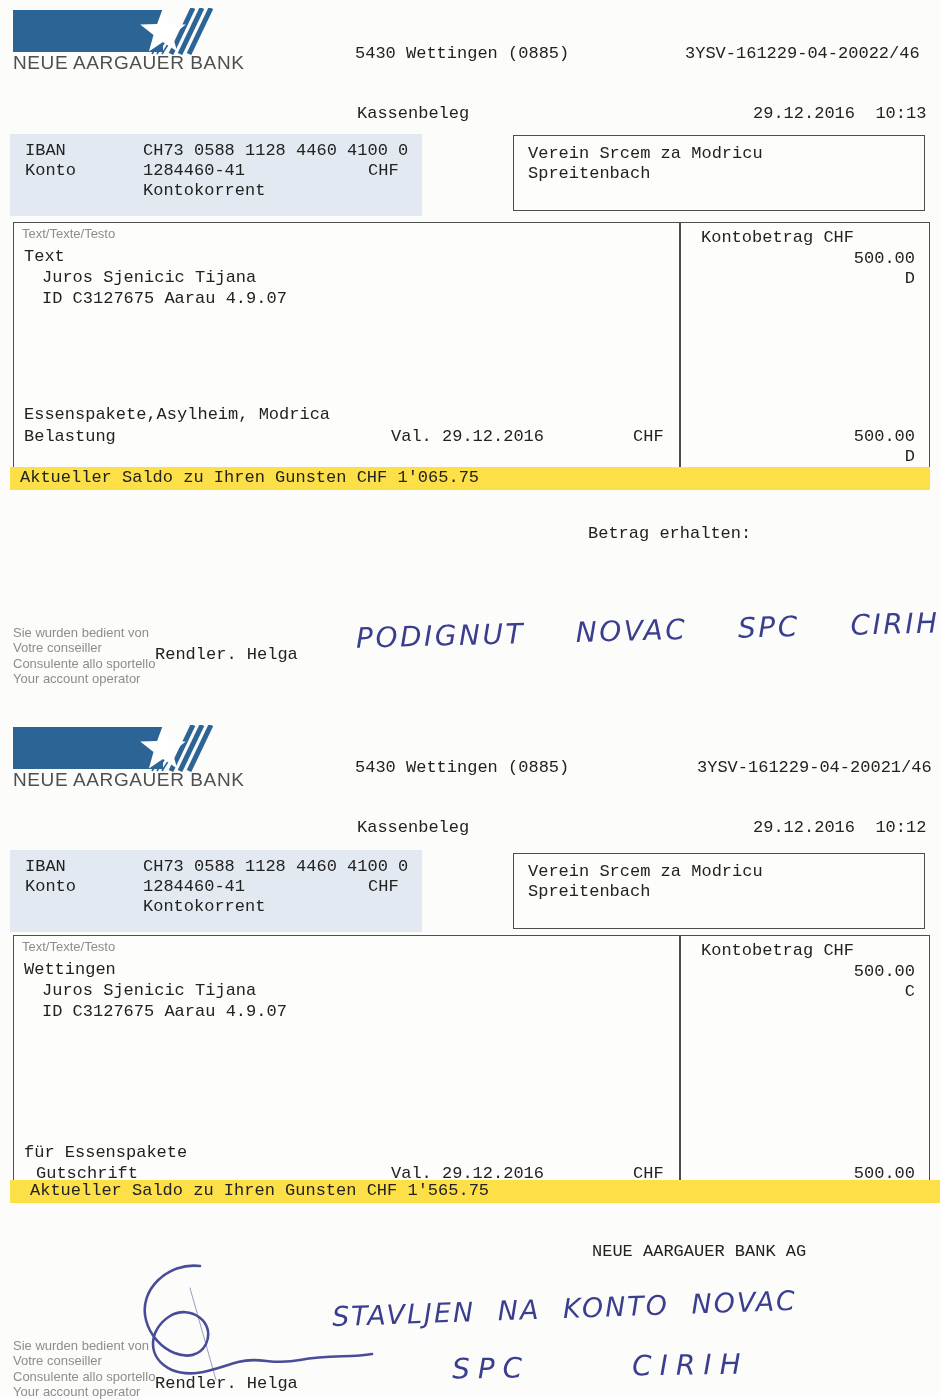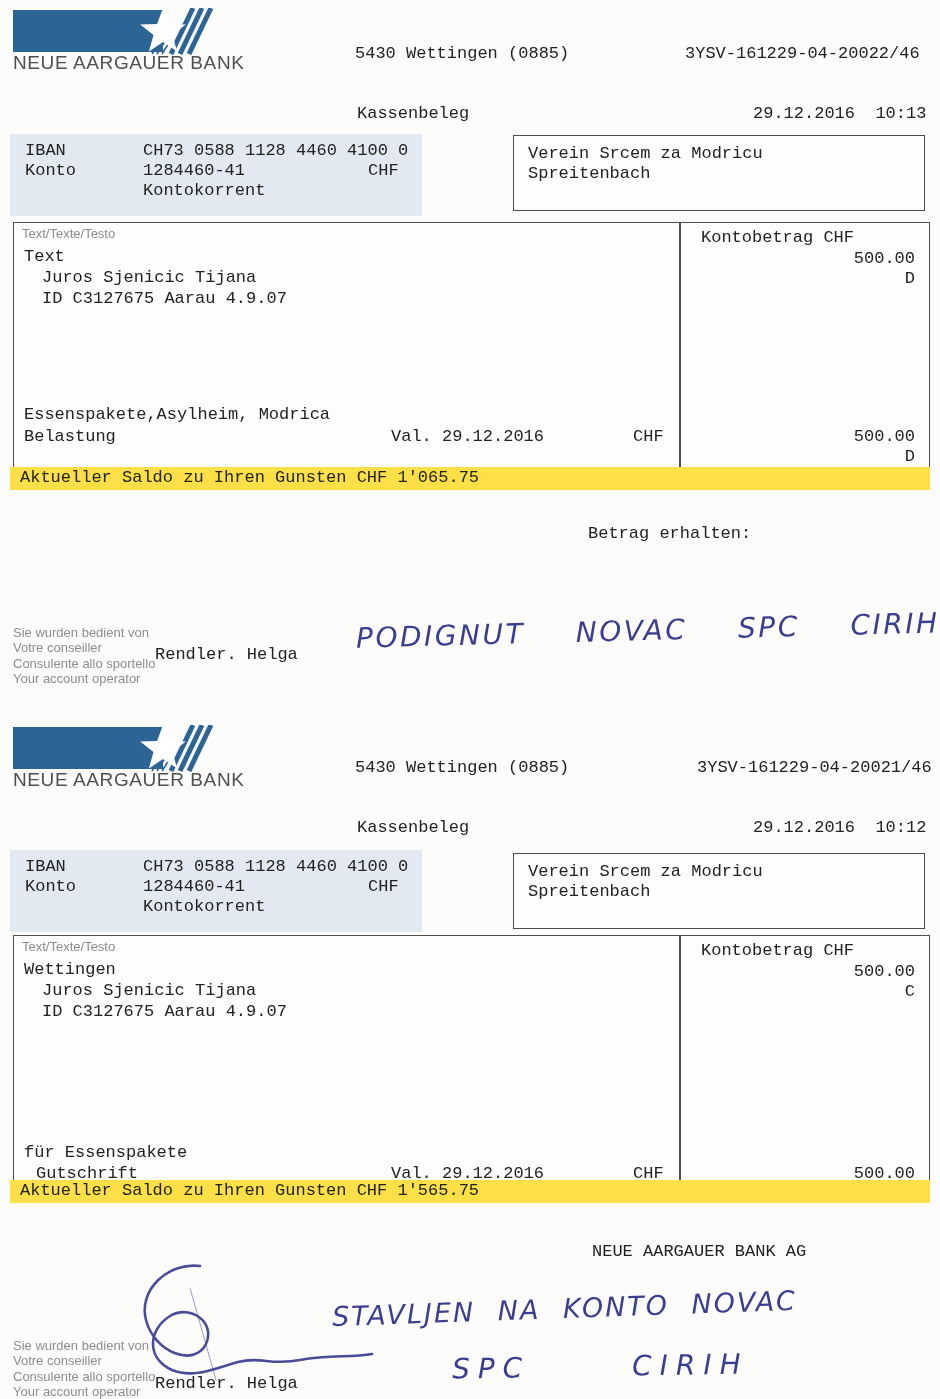--- a/index.html
+++ b/index.html
@@ -164,21 +164,21 @@
       <span class="mono abs" style="left:10px;top:207px;">für Essenspakete</span>
       <span class="mono abs" style="left:10px;top:228px;margin-left:12px;">Gutschrift</span>
       <span class="mono abs" style="left:377px;top:228px;">Val. 29.12.2016</span>
       <span class="mono abs" style="left:619px;top:228px;">CHF</span>
       <div class="mono abs amount-row" style="right:14px;top:228px;">
         <span>500.00</span>
         <span class="dc">C</span>
       </div>
     </div>
 
-    <div class="saldo-bar abs" style="left:10px;top:465px;width:920px;height:23px;">
+    <div class="saldo-bar abs" style="left:10px;top:465px;width:920px;height:23px;padding-left:10px;">
       <span class="mono" style="margin-left:10px;">Aktueller Saldo zu Ihren Gunsten CHF 1'565.75</span>
     </div>
 
     <div class="mono abs" style="left:592px;top:527px;">NEUE AARGAUER BANK AG</div>
 
     <div class="abs" style="left:120px;top:545px;">
       <svg width="260" height="125" viewBox="0 0 260 125">
         <g fill="none" stroke="#3a3e8e" stroke-width="2.6" stroke-linecap="round" opacity="0.92">
           <path d="M80,6 C48,2 18,30 26,60 C34,92 74,108 86,84 C96,62 70,44 50,56 C28,70 26,98 52,110 C74,119 96,108 118,102 C142,96 150,106 180,100 C210,94 230,98 252,94"></path>
           <path d="M70,28 L96,120" stroke-width="1" opacity="0.55"></path>

